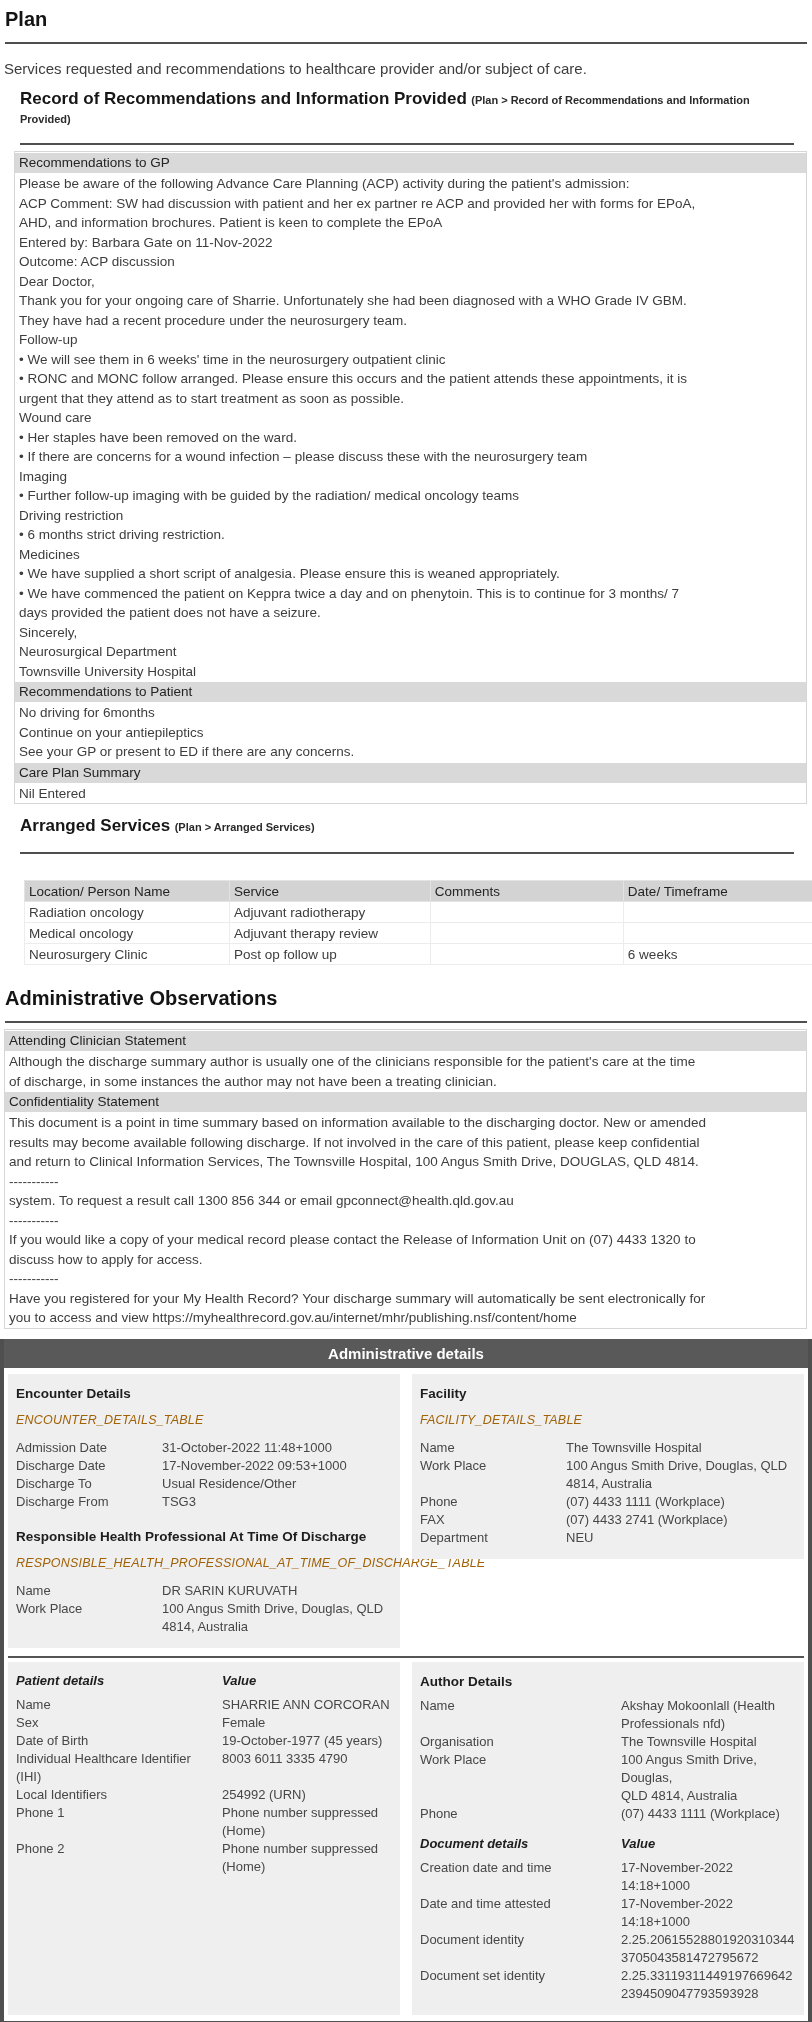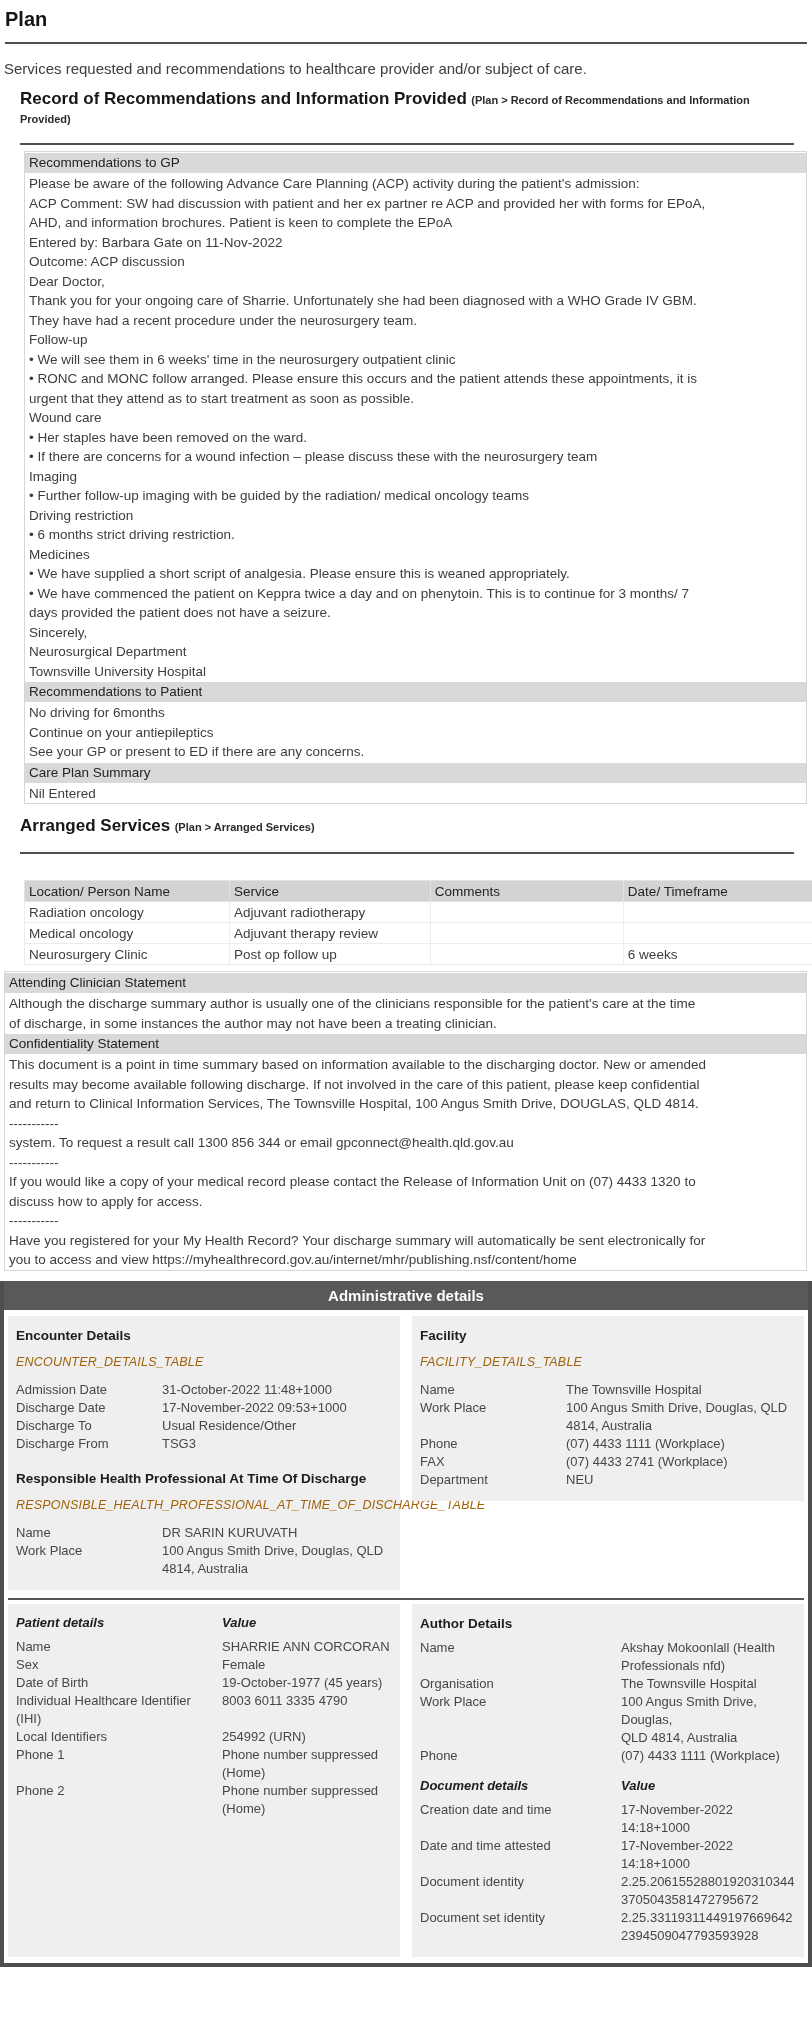--- a/index.html
+++ b/index.html
@@ -6,21 +6,21 @@
   body{width:812px;min-height:2022px;font-family:"Liberation Sans","DejaVu Sans",sans-serif;color:#3d3d3d;}
   .doc{width:812px;box-sizing:border-box;}
 
   .h1{font-size:20px;font-weight:600;color:#141414;margin:8px 5px 0 5px;padding-bottom:11px;border-bottom:2px solid #4f4f4f;}
   .intro{font-size:15px;color:#3d3d3d;margin:16px 5px 0 4px;}
 
   .h2wrap{margin:12px 18px 0 20px;border-bottom:2px solid #4f4f4f;padding-bottom:16px;}
   .h2t{font-size:17px;font-weight:700;color:#161616;}
   .crumb{font-size:11px;font-weight:700;color:#2b2b2b;}
 
-  .box{margin:6px 5px 0 24px;border:1px solid #d6d6d6;font-size:13.5px;line-height:20px;color:#3d3d3d;background:#fff;}
+  .box{margin:6px 5px 0 14px;border:1px solid #d6d6d6;font-size:13.5px;line-height:20px;color:#3d3d3d;background:#fff;}
   .box.wide{margin-left:4px;}
   .band{background:#d9d9d9;color:#242424;padding:0 4px;height:20px;line-height:20px;border-top:1px solid #fff;border-bottom:1px solid #fff;}
   .bline{padding:0 4px;line-height:19.5px;white-space:pre-wrap;}
 
   table.svc{width:789px;margin:26px 5px 0 24px;border-collapse:collapse;font-size:13.5px;}
   table.svc th{background:#d3d3d3;color:#242424;font-weight:400;text-align:left;padding:1px 4px;border:1px solid #e3e3e3;height:18px;}
   table.svc td{padding:1px 4px;border:1px solid #ececec;height:18px;color:#3d3d3d;}
   table.svc col.c1{width:26%;} table.svc col.c2{width:25.5%;} table.svc col.c3{width:24.5%;} table.svc col.c4{width:24%;}
 
   .admin{margin-top:10px;border-left:4px solid #4f4f4f;border-right:4px solid #4f4f4f;border-bottom:4px solid #4f4f4f;background:#fff;}
@@ -128,20 +128,21 @@
         </tr>
         <tr>
           <td>Neurosurgery Clinic</td>
           <td>Post op follow up</td>
           <td></td>
           <td>6 weeks</td>
         </tr>
       </tbody>
   </table>
 
+  <div class="h1" style="margin-top:22px">Administrative Observations</div>
 
   <div class="box wide">
       <div class="band">Attending Clinician Statement</div>
       <div class="bline">Although the discharge summary author is usually one of the clinicians responsible for the patient's care at the time</div>
       <div class="bline">of discharge, in some instances the author may not have been a treating clinician.</div>
       <div class="band">Confidentiality Statement</div>
       <div class="bline">This document is a point in time summary based on information available to the discharging doctor. New or amended</div>
       <div class="bline">results may become available following discharge. If not involved in the care of this patient, please keep confidential</div>
       <div class="bline">and return to Clinical Information Services, The Townsville Hospital, 100 Angus Smith Drive, DOUGLAS, QLD 4814.</div>
       <div class="bline">-----------</div>

